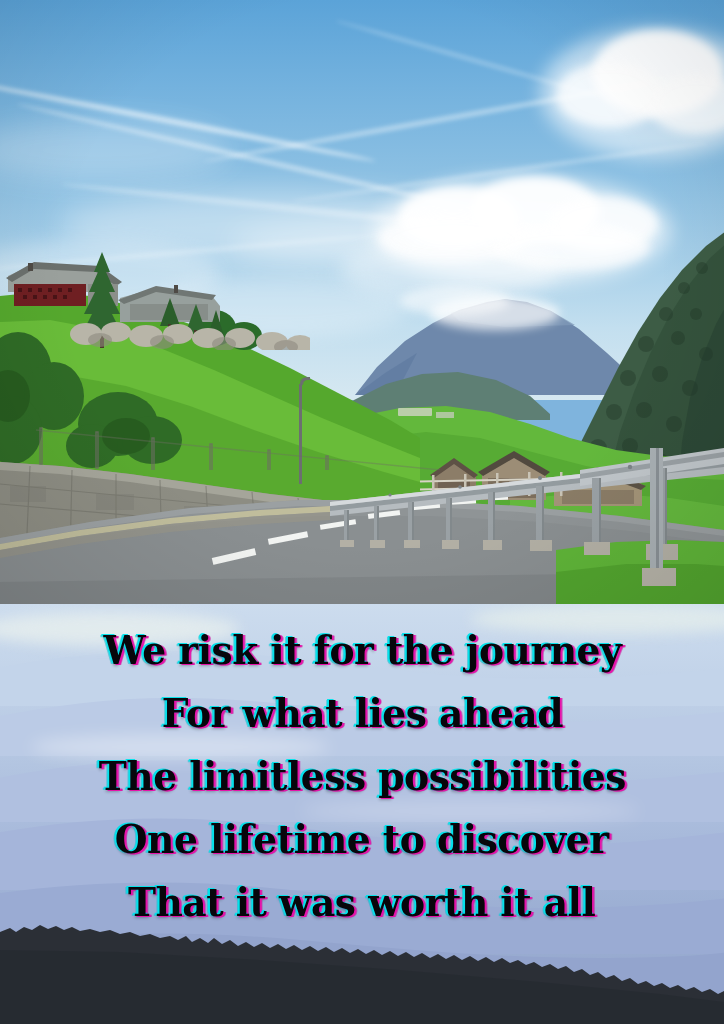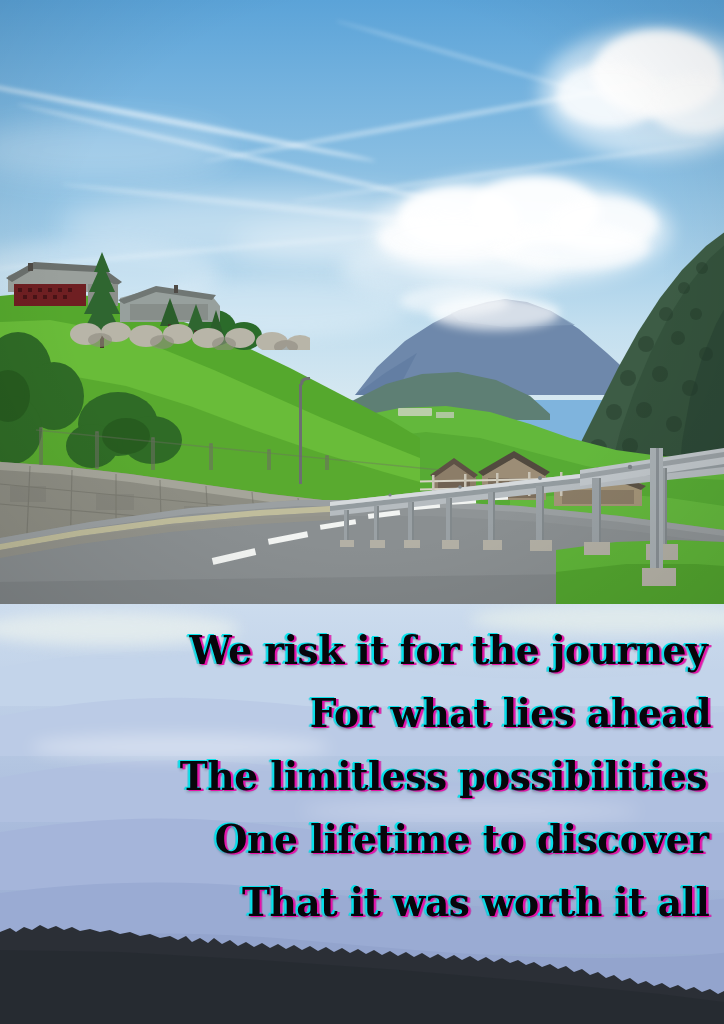--- a/index.html
+++ b/index.html
@@ -34,21 +34,21 @@
   .guard{position:absolute;}
 
   
   #panel{position:absolute;left:0;top:604px;width:724px;height:420px;overflow:hidden;
          background:linear-gradient(180deg,#ccdcee 0%,#c2d3e9 18%,#b3c5e1 38%,#a6b8da 58%,#9aadd2 76%,#94a6cb 100%);}
   .pridge{position:absolute;left:-20px;width:764px;}
   .forest{position:absolute;left:0;width:724px;bottom:0;}
 
   
   #quote{position:absolute;left:0;top:604px;width:724px;height:420px;z-index:40;
-         display:flex;flex-direction:column;align-items:flex-end;justify-content:flex-start;
+         display:flex;flex-direction:column;align-items:center;justify-content:flex-start;
          padding-top:14px;box-sizing:border-box;}
   .qline{
     font-family:"DejaVu Serif","Liberation Serif",serif;
     font-weight:700;
     font-size:40px;
     line-height:63px;
     letter-spacing:-0.5px;
     color:#07060b;
     white-space:nowrap;
     text-align:center;

